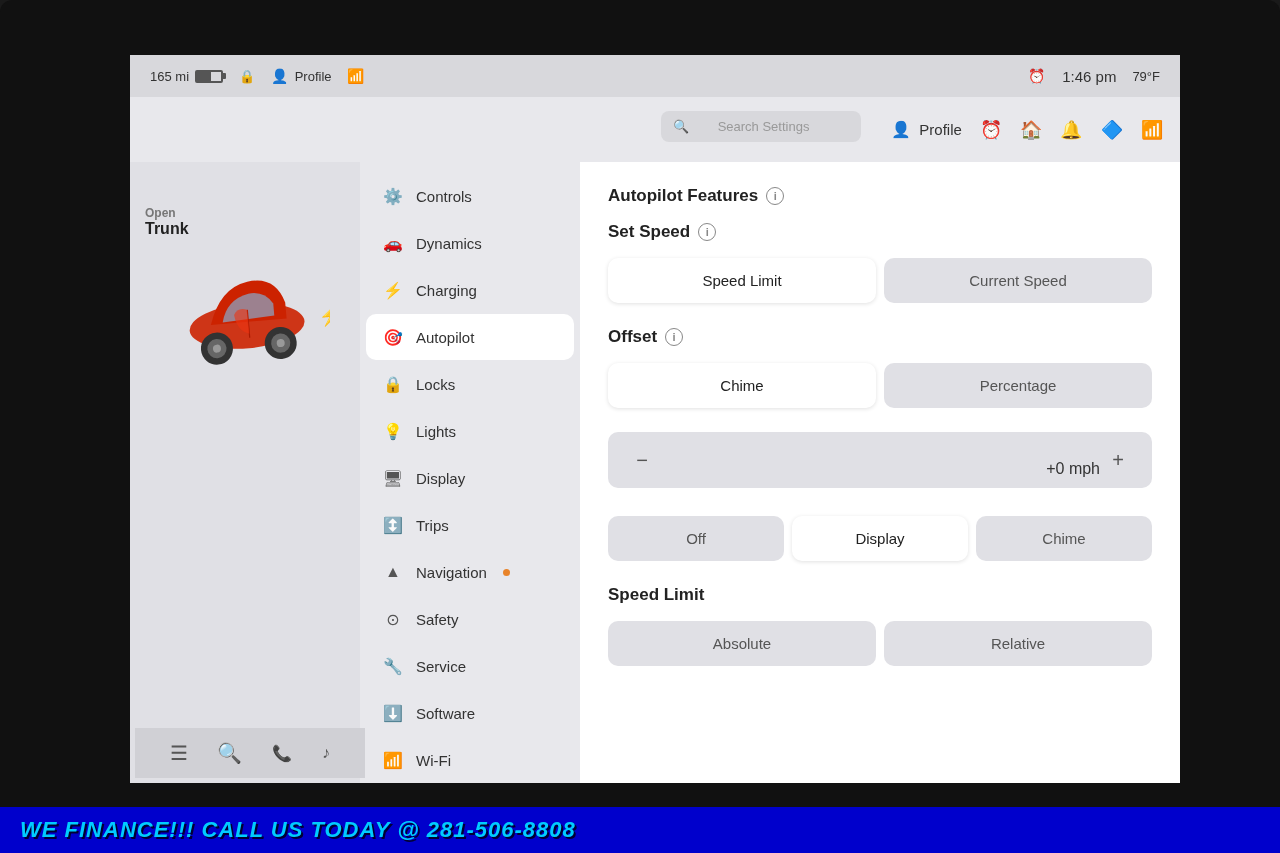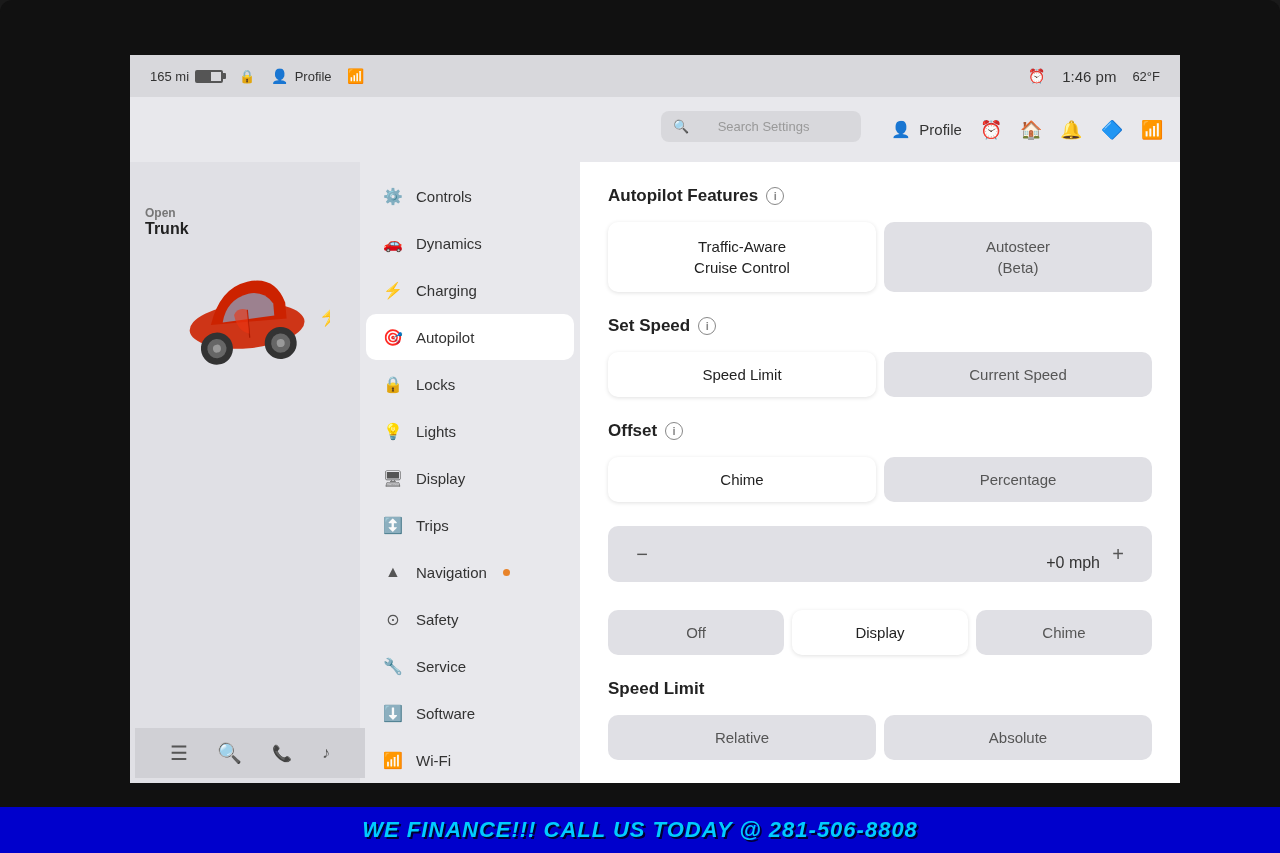--- a/index.html
+++ b/index.html
@@ -299,21 +299,20 @@
     }
 
     
     .bottom-banner {
       position: absolute;
       bottom: 0;
       left: 0;
       right: 0;
       background: #0000cc;
       padding: 10px 20px;
-      text-align: center;
       font-size: 22px;
       font-weight: 900;
       color: #00ccff;
       letter-spacing: 1px;
       font-style: italic;
       text-shadow: 2px 2px 0 #000033;
       font-family: Arial Black, Arial, sans-serif;
     }
   </style>
 </head>
@@ -332,21 +331,21 @@
       </div>
       <span style="font-size:13px;">🔒</span>
       <div style="display:flex;align-items:center;gap:6px;">
         <span style="font-size:14px;">👤</span>
         <span>Profile</span>
       </div>
       <span style="font-size:14px;">📶</span>
       <div class="status-spacer"></div>
       <span style="color:#e8832a;font-size:14px;">⏰</span>
       <span class="status-time">1:46 pm</span>
-      <span>62°F</span>
+      <span>79°F</span>
     </div>
 
     <div class="top-bar">
       <div class="search-box" style="flex:1;max-width:200px;">
         <span>🔍</span>
         <span style="color:#999;font-size:13px;margin-left:20px;">Search Settings</span>
       </div>
       <div class="top-bar-inner">
         <div class="profile-btn">
           <span style="font-size:16px;">👤</span>
@@ -449,26 +448,20 @@
           <span>Wi-Fi</span>
         </div>
       </div>
 
       <div class="settings-panel">
 
         <div class="section-title">
           <span>Autopilot Features</span>
           <div class="info-icon">i</div>
         </div>
-        <div class="button-group">
-          <button class="btn-option active" style="white-space:pre-line;line-height:1.4;">Traffic-Aware
-Cruise Control</button>
-          <button class="btn-option" style="white-space:pre-line;line-height:1.4;">Autosteer
-(Beta)</button>
-        </div>
 
         <div class="section-title">
           <span>Set Speed</span>
           <div class="info-icon">i</div>
         </div>
         <div class="button-group">
           <button class="btn-option active">Speed Limit</button>
           <button class="btn-option">Current Speed</button>
         </div>
 
@@ -490,22 +483,22 @@
         <div class="button-group">
           <button class="btn-option">Off</button>
           <button class="btn-option active">Display</button>
           <button class="btn-option">Chime</button>
         </div>
 
         <div class="section-title">
           <span>Speed Limit</span>
         </div>
         <div class="button-group">
+          <button class="btn-option">Absolute</button>
           <button class="btn-option">Relative</button>
-          <button class="btn-option">Absolute</button>
         </div>
 
       </div>
 
     </div>
   </div>
 
   <div style="position:absolute;bottom:75px;left:135px;width:230px;height:50px;background:#d0d0d5;display:flex;align-items:center;justify-content:space-around;padding:0 20px;">
     <span style="font-size:20px;color:#555;cursor:pointer;">☰</span>
     <span style="font-size:20px;color:#555;cursor:pointer;">🔍</span>

